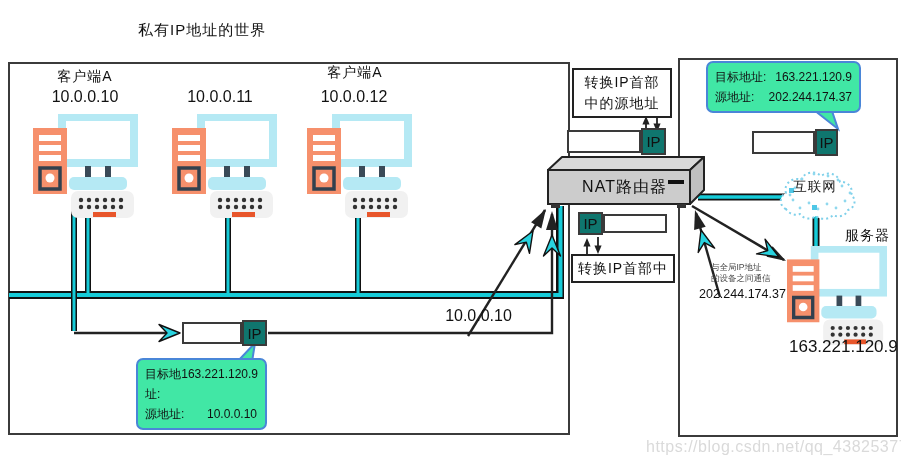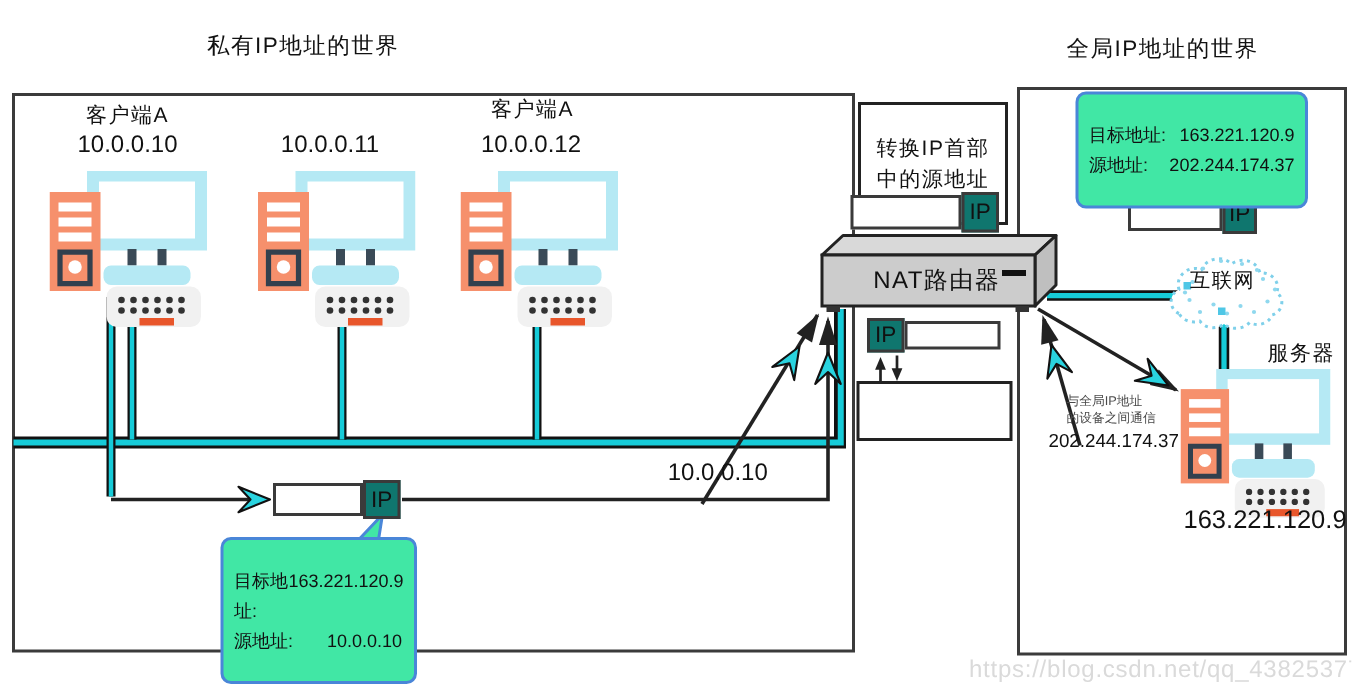--- a/index.html
+++ b/index.html
@@ -11,23 +11,23 @@
   .ctr{text-align:center;}
   .title{font-size:15px;letter-spacing:1px;}
   .cname{font-size:14px;letter-spacing:1px;}
   .cip{font-size:16px;}
   
   .packet{position:absolute;z-index:2;display:flex;align-items:stretch;}
   .pk-white{background:#fff;border:2px solid #3a3a3a;}
   .pk-ip{background:#0f766e;border:2px solid #3a3a3a;display:flex;align-items:center;justify-content:center;
          font-size:15px;margin-top:-2px;margin-bottom:-2px;}
   .labelbox{position:absolute;z-index:2;background:#fff;border:2px solid #222;
-            font-size:14px;line-height:21px;text-align:center;padding:18px 3px;letter-spacing:1px;}
+            font-size:14px;line-height:21px;text-align:center;padding:2px 3px;letter-spacing:1px;}
   .bubble{position:absolute;z-index:2;background:#41e7a5;border:2px solid #4a86d8;border-radius:7px;
-          padding:17px 7px;font-size:12px;line-height:20px;margin-left:11px;}
+          padding:4px 7px;font-size:12px;line-height:20px;}
   .brow{display:flex;}
   .blab{width:62px;}
   .watermark{position:absolute;z-index:3;font-size:16px;color:#dadada;letter-spacing:.5px;}
   .note{font-size:8.5px;line-height:11px;color:#4a4a4a;white-space:nowrap;}
 </style>
 </head>
 <body>
 
 <div id="canvas">
 
@@ -166,21 +166,20 @@
       <rect x="812" y="205" width="5" height="5" fill="#4fc7e6"></rect>
     </g>
 
     <use href="#pc" x="33" y="114" width="105" height="108"></use>
     <use href="#pc" x="172" y="114" width="105" height="108"></use>
     <use href="#pc" x="307" y="114" width="105" height="108"></use>
     <use href="#pc" x="787" y="246" width="100" height="103"></use>
   </svg>
 
   <div class="txt title" style="left:138px;top:21px;">私有IP地址的世界</div>
-  <div class="txt title" style="left:711px;top:23px;">全局IP地址的世界</div>
 
   <div class="txt ctr cname" style="left:25px;top:68px;width:120px;">客户端A</div>
   <div class="txt ctr cip" style="left:25px;top:88px;width:120px;">10.0.0.10</div>
   <div class="txt ctr cip" style="left:160px;top:88px;width:120px;">10.0.0.11</div>
   <div class="txt ctr cname" style="left:295px;top:64px;width:120px;">客户端A</div>
   <div class="txt ctr cip" style="left:294px;top:88px;width:120px;">10.0.0.12</div>
 
   <div class="txt ctr" style="left:548px;top:177px;width:153px;font-size:16px;letter-spacing:1px;z-index:2;">NAT路由器</div>
   <div class="txt ctr" style="left:786px;top:178px;width:58px;font-size:13.5px;letter-spacing:1px;">互联网</div>
   <div class="txt" style="left:823px;top:227px;font-size:14px;letter-spacing:1px;margin-left:22px;">服务器</div>
@@ -190,20 +189,21 @@
     <div>与全局IP地址</div>
     <div>的设备之间通信</div>
   </div>
   <div class="txt" style="left:441px;top:307px;width:75px;text-align:center;font-size:16px;">10.0.0.10</div>
 
   <div class="labelbox" style="left:572px;top:68px;width:90px;">
     <div>转换IP首部</div>
     <div>中的源地址</div>
   </div>
   <div class="labelbox" style="left:571px;top:254px;width:94px;">
+    <div>转换IP首部中</div>
   </div>
 
   <div class="packet" style="left:182px;top:322px;height:22px;">
     <div class="pk-white" style="width:56px;"></div>
     <div class="pk-ip" style="width:21px;">IP</div>
   </div>
   <div class="packet" style="left:567px;top:130px;height:23px;">
     <div class="pk-white" style="width:70px;"></div>
     <div class="pk-ip" style="width:21px;">IP</div>
   </div>

